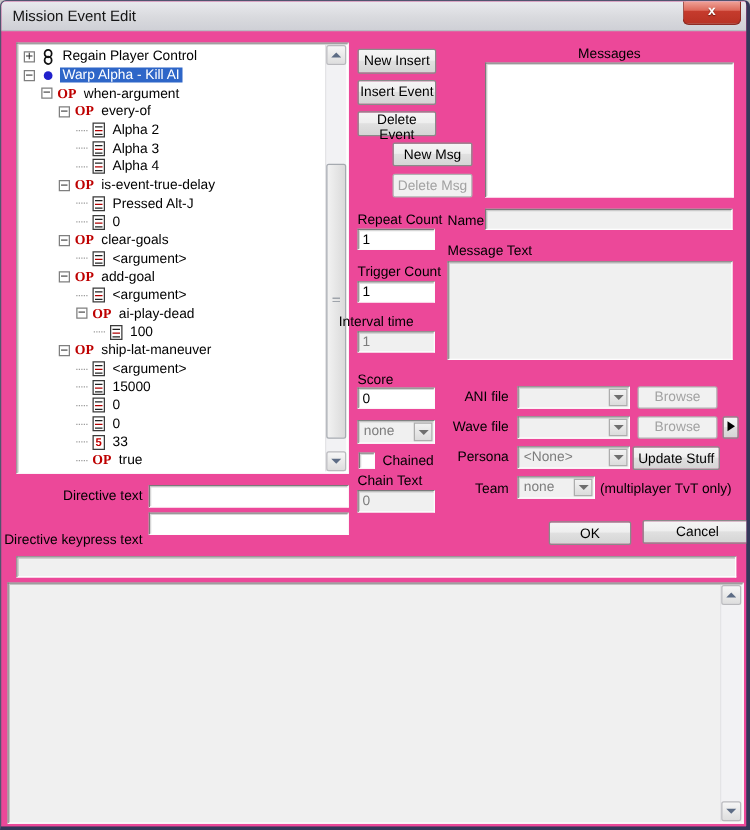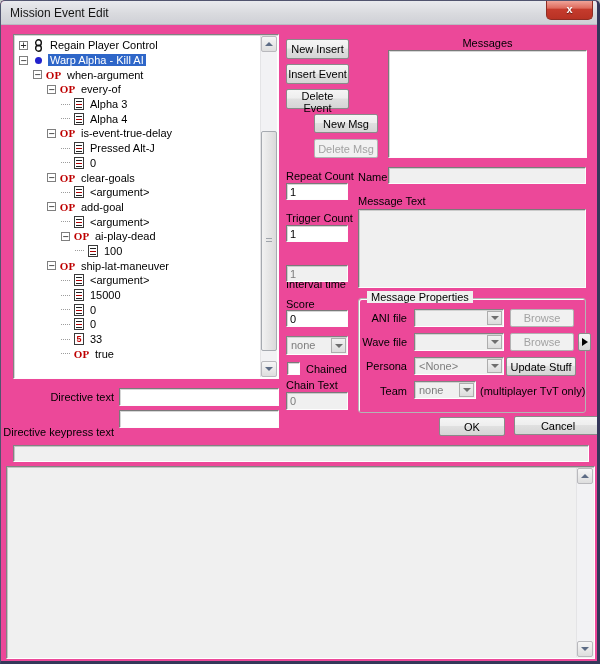--- a/index.html
+++ b/index.html
@@ -138,20 +138,25 @@
           <span class="tlabel">when-argument</span>
         </div>
         <div class="tree-row" style="padding-left: 32px;">
           <span class="expand-box">−</span>
           <span class="ticon op">OP</span>
           <span class="tlabel">every-of</span>
         </div>
         <div class="tree-row" style="padding-left: 46px;">
           <span class="connector"></span>
           <span class="ticon data"></span>
+          <span class="tlabel">Alpha 2</span>
+        </div>
+        <div class="tree-row" style="padding-left: 46px;">
+          <span class="connector"></span>
+          <span class="ticon data"></span>
           <span class="tlabel">Alpha 3</span>
         </div>
         <div class="tree-row" style="padding-left: 46px;">
           <span class="connector"></span>
           <span class="ticon data"></span>
           <span class="tlabel">Alpha 4</span>
         </div>
         <div class="tree-row" style="padding-left: 32px;">
           <span class="expand-box">−</span>
           <span class="ticon op">OP</span>
@@ -257,39 +262,36 @@
 
   <div class="lbl" style="left:357px;top:170px;">Name</div>
   <input class="field dis" style="left: 387px; top: 166px; width: 198px; height: 17px;" disabled="" value="">
   <div class="lbl" style="left:357px;top:194px;">Message Text</div>
   <div class="area dis" style="left:357px;top:208px;width:228px;height:79px;"></div>
 
   <div class="lbl" style="left:285px;top:169px;">Repeat Count</div>
   <input class="field" style="left: 285px; top: 182px; width: 62px; height: 17px;" value="1">
   <div class="lbl" style="left:285px;top:211px;">Trigger Count</div>
   <input class="field" style="left: 285px; top: 224px; width: 62px; height: 17px;" value="1">
-  <div class="lbl" style="left:285px;top:251px;margin-top:26px;">Interval time</div>
+  <div class="lbl" style="left:270px;top:251px;">Interval time</div>
   <input class="field dis" style="left: 285px; top: 264px; width: 62px; height: 17px;" disabled="" value="1">
   <div class="lbl" style="left:285px;top:297px;">Score</div>
   <input class="field" style="left: 285px; top: 309px; width: 62px; height: 17px;" value="0">
 
   <div class="combo" style="left:285px;top:335px;width:62px;height:19px;">
     <span class="cv">none</span>
     <span class="arrow">
         <span class="tri-down"></span>
       </span>
   </div>
   <span class="checkbox" style="left:286px;top:361px;"></span>
   <div class="lbl" style="left:305px;top:362px;">Chained</div>
   <div class="lbl" style="left:285px;top:378px;">Chain Text</div>
   <input class="field dis" style="left: 285px; top: 391px; width: 62px; height: 18px;" disabled="" value="0">
 
-  <div class="groupbox" style="left:357px;top:297px;width:228px;height:115px;">
-    <span class="gtitle">Message Properties</span>
-  </div>
   <div class="lbl" style="left:360px;top:311px;width:46px;text-align:right;">ANI file</div>
   <div class="combo" style="left:413px;top:308px;width:90px;height:18px;">
     <span class="cv"></span>
     <span class="arrow">
         <span class="tri-down"></span>
       </span>
   </div>
   <button class="btn dis" style="left:509px;top:308px;width:64px;height:18px;">Browse</button>
 
   <div class="lbl" style="left:360px;top:335px;width:46px;text-align:right;">Wave file</div>

